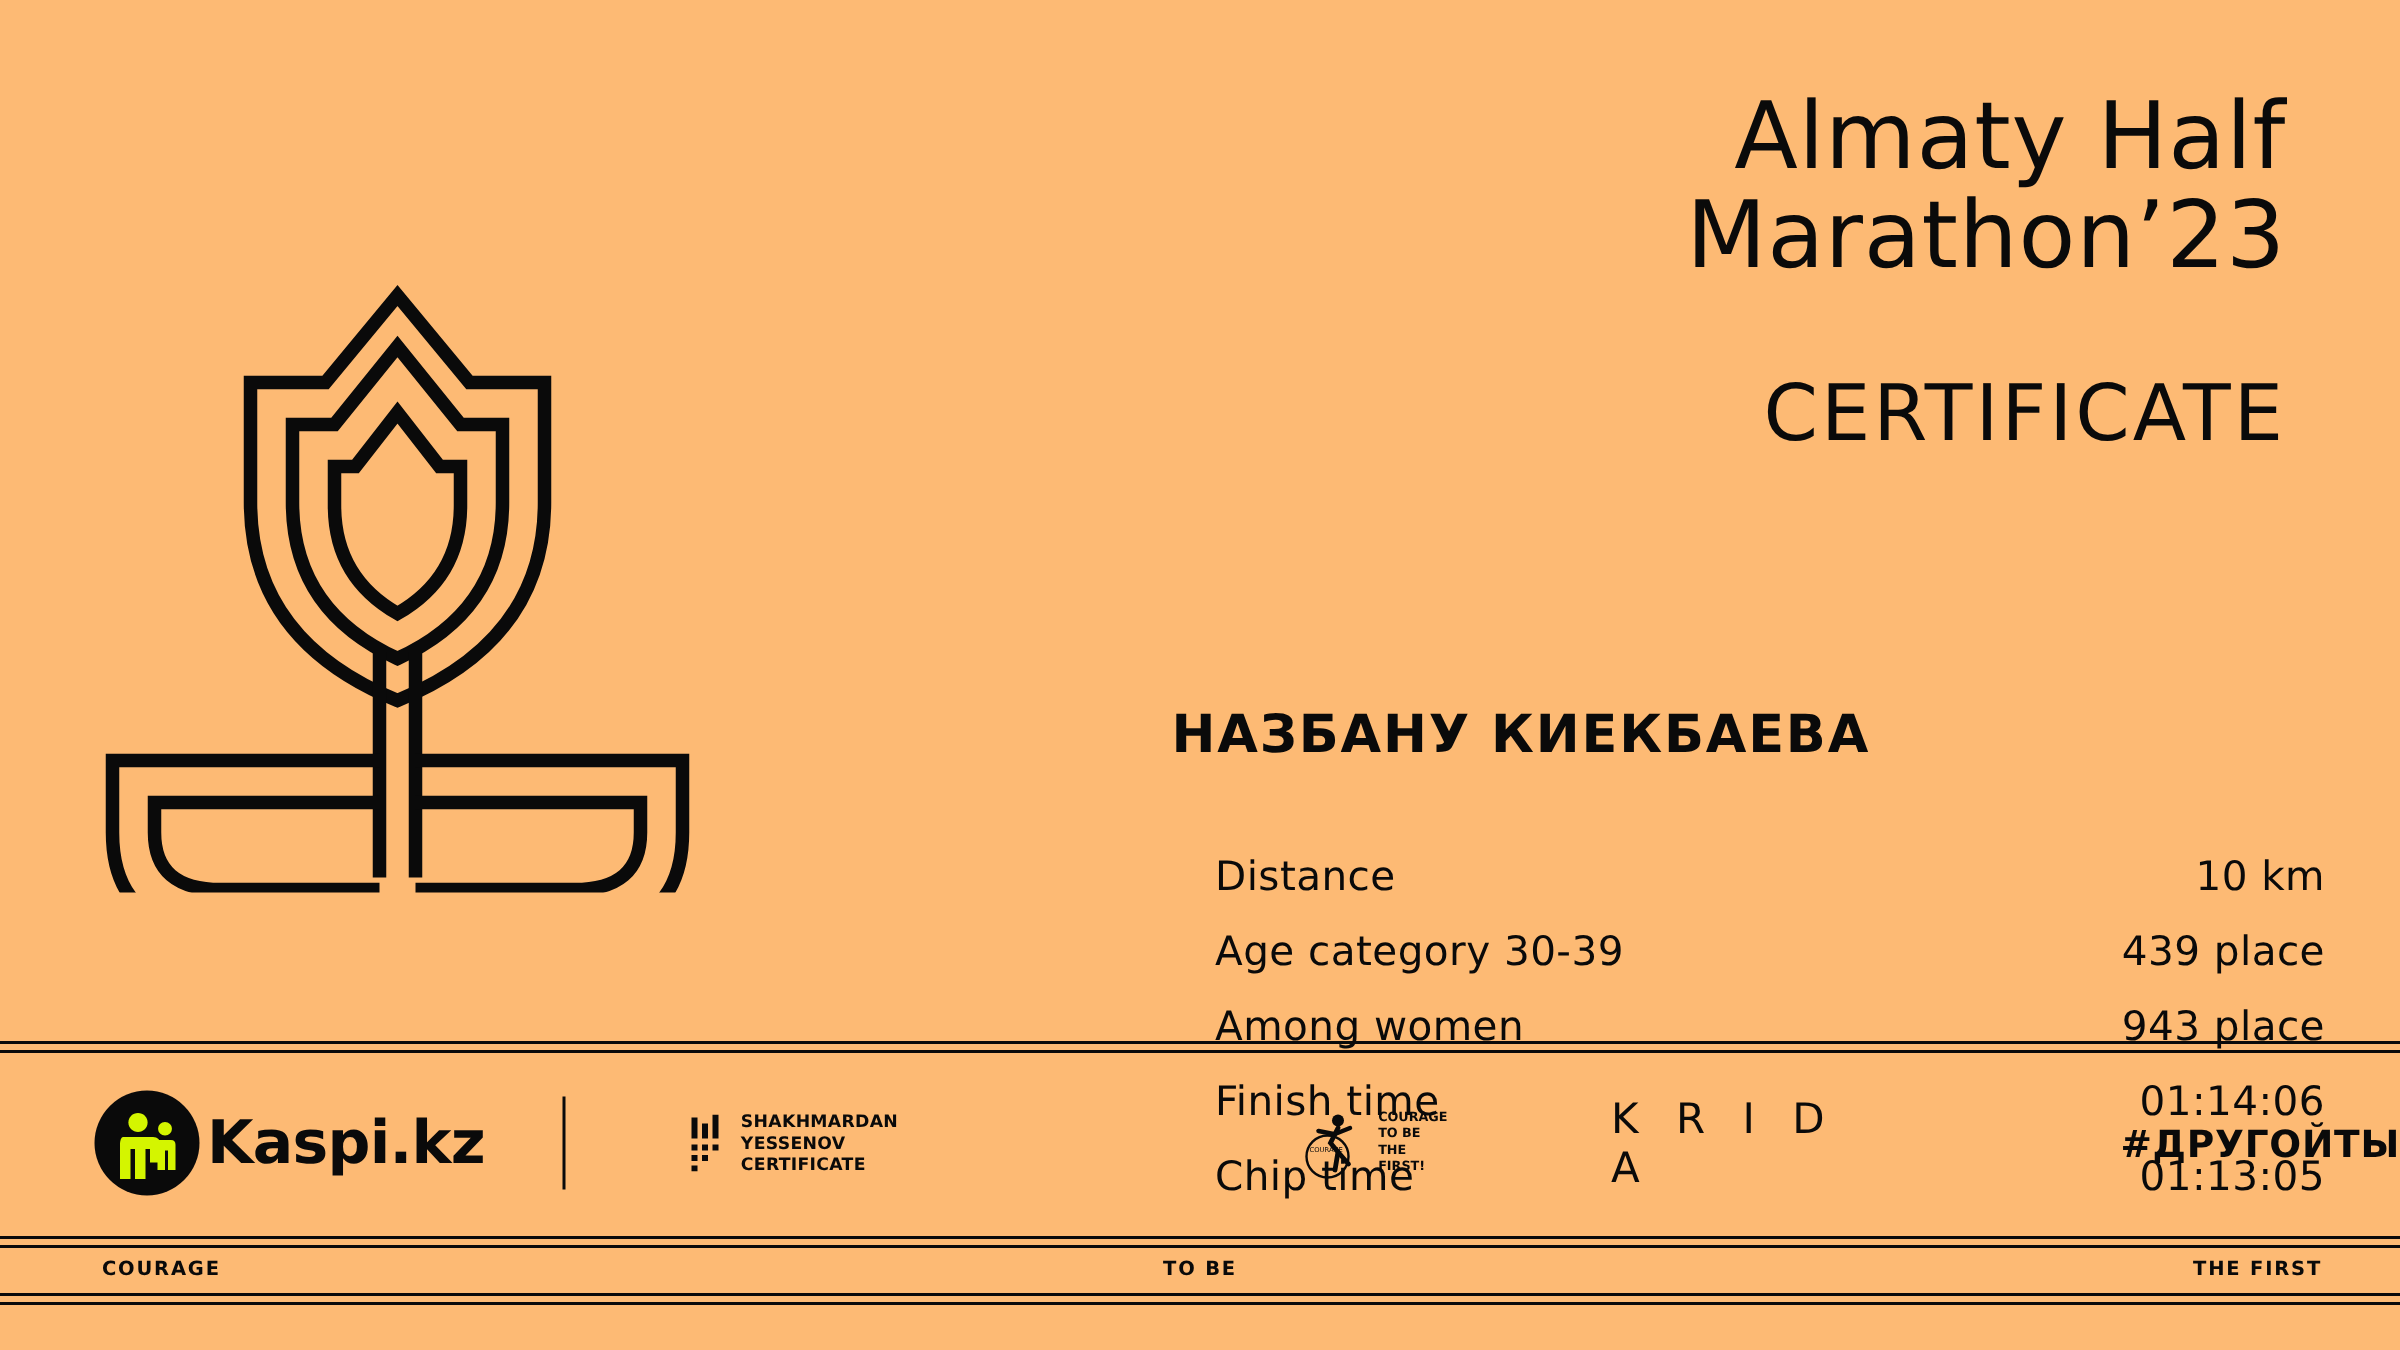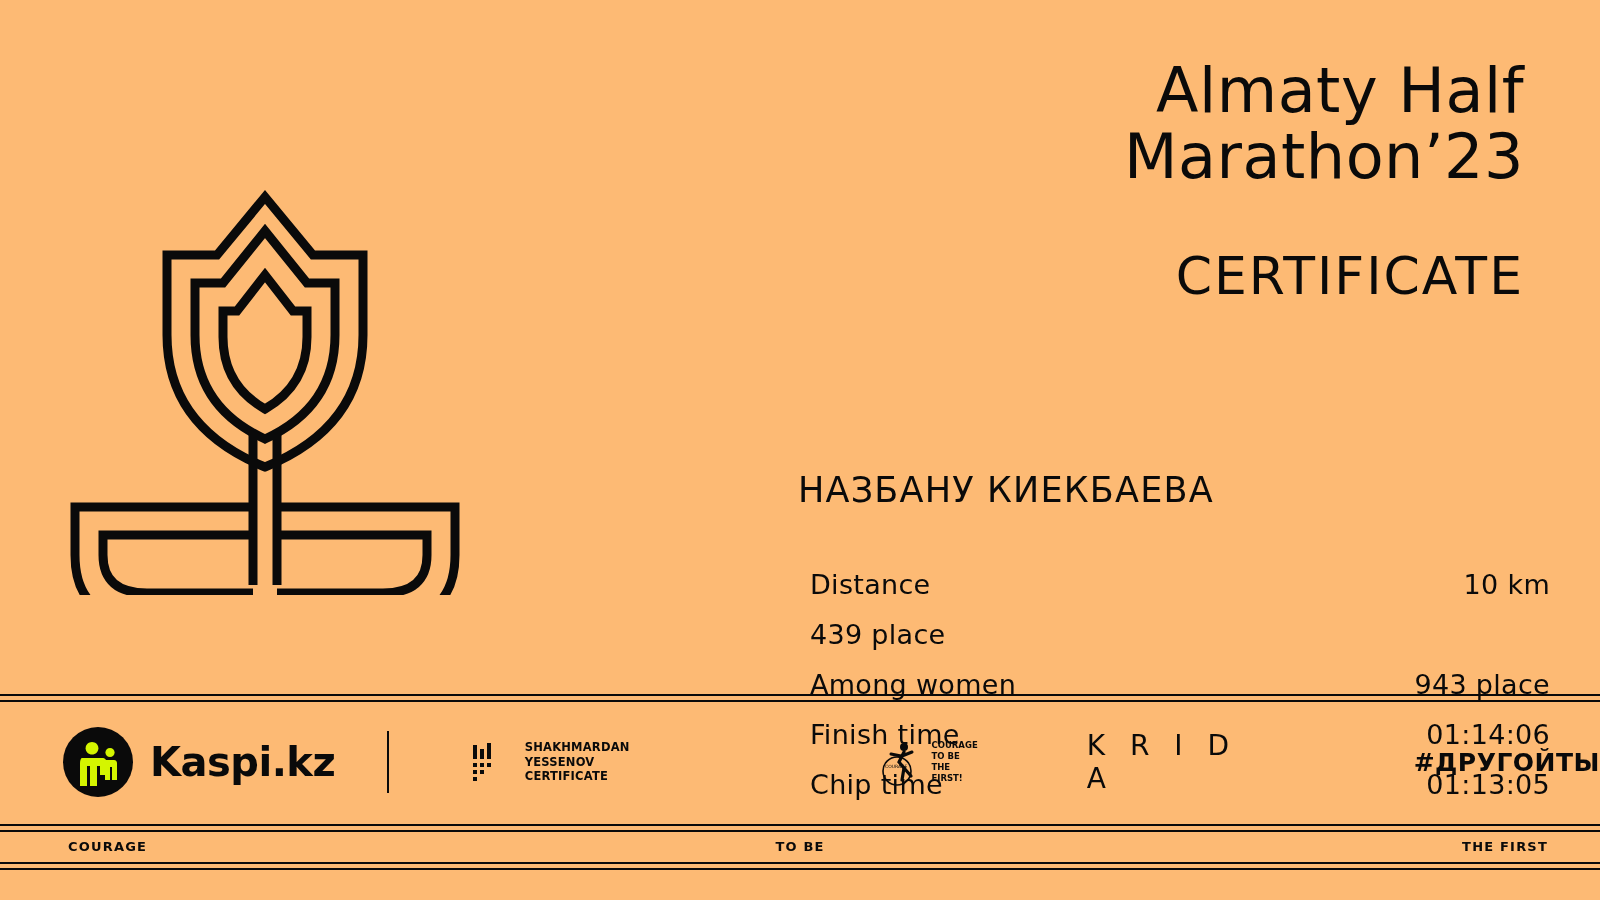--- a/index.html
+++ b/index.html
@@ -44,24 +44,24 @@
     line-height: 1;
     letter-spacing: 2px;
     color: #0a0a0a;
     font-weight: 400;
     font-family: "DejaVu Sans", sans-serif;
   }
 
   
   .athlete-name {
     position: absolute;
-    left: 798px;
+    left: 781px;
     top: 470px;
     font-size: 35px;
-    font-weight: normal;
+    font-weight: bold;
     letter-spacing: 1.2px;
     color: #0a0a0a;
     font-family: "DejaVu Sans", sans-serif;
   }
 
   
   .results {
     position: absolute;
     left: 810px;
     top: 560px;
@@ -112,42 +112,42 @@
     top: 700px;
     width: 1600px;
     height: 124px;
     display: flex;
     align-items: center;
   }
   .sponsor-kaspi {
     display: flex;
     align-items: center;
     margin-left: 62px;
-    gap: 16px;
+    gap: 4px;
   }
   .kaspi-mark {
     width: 72px; height: 72px;
   }
   .kaspi-text {
     font-size: 40px;
     font-weight: bold;
     color: #0a0a0a;
     letter-spacing: -0.5px;
     font-family: "DejaVu Sans", sans-serif;
   }
   .divider-v {
     width: 2px;
     height: 62px;
     background: #0a0a0a;
     margin-left: 52px;
   }
   .sponsor-yessenov {
     display: flex;
     align-items: center;
-    gap: 24px;
+    gap: 5px;
     margin-left: 82px;
   }
   .yessenov-mark { width: 30px; height: 38px; }
   .yessenov-text {
     font-size: 11.5px;
     font-weight: bold;
     line-height: 1.25;
     letter-spacing: 0.2px;
     color: #0a0a0a;
     font-family: "DejaVu Sans", sans-serif;
@@ -239,20 +239,21 @@
   <div class="cert-word">CERTIFICATE</div>
 
   <div class="athlete-name">НАЗБАНУ КИЕКБАЕВА</div>
 
   <div class="results">
     <div class="result-row">
       <span class="result-label">Distance</span>
       <span class="result-value">10 km</span>
     </div>
     <div class="result-row">
+      <span class="result-label">Age category 30-39</span>
       <span class="result-value">439 place</span>
     </div>
     <div class="result-row">
       <span class="result-label">Among women</span>
       <span class="result-value">943 place</span>
     </div>
     <div class="result-row">
       <span class="result-label">Finish time</span>
       <span class="result-value">01:14:06</span>
     </div>

